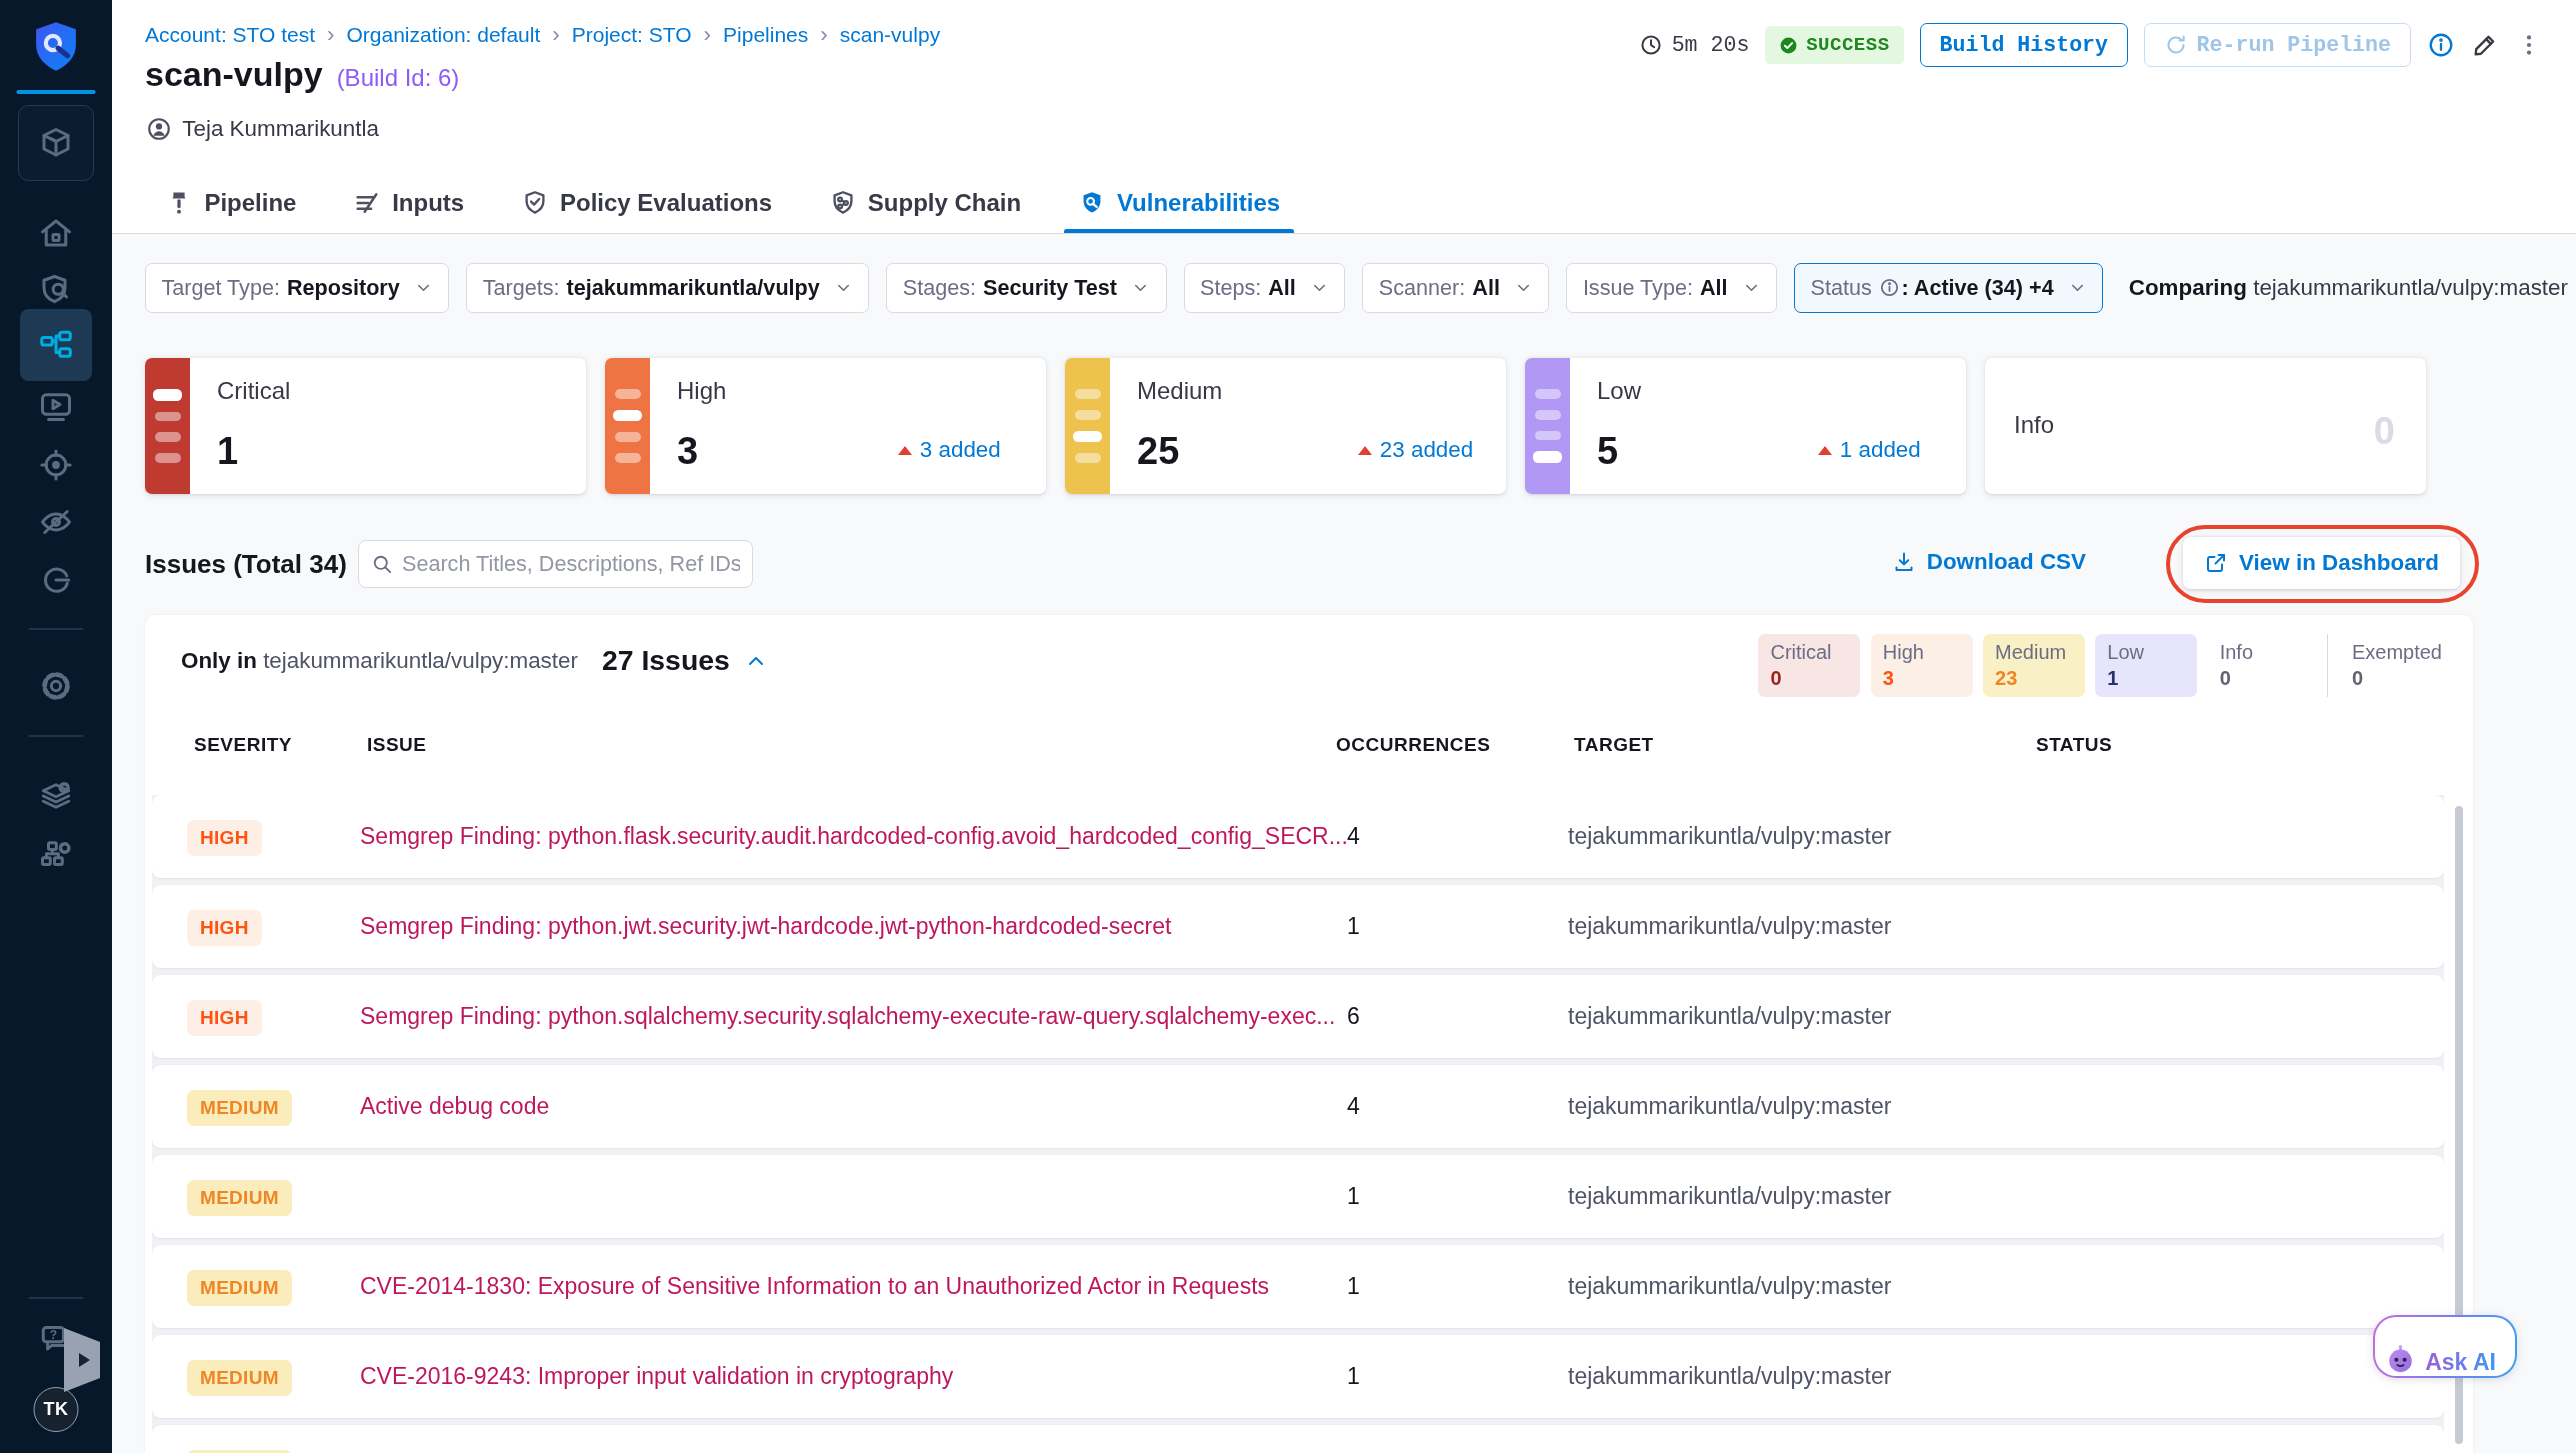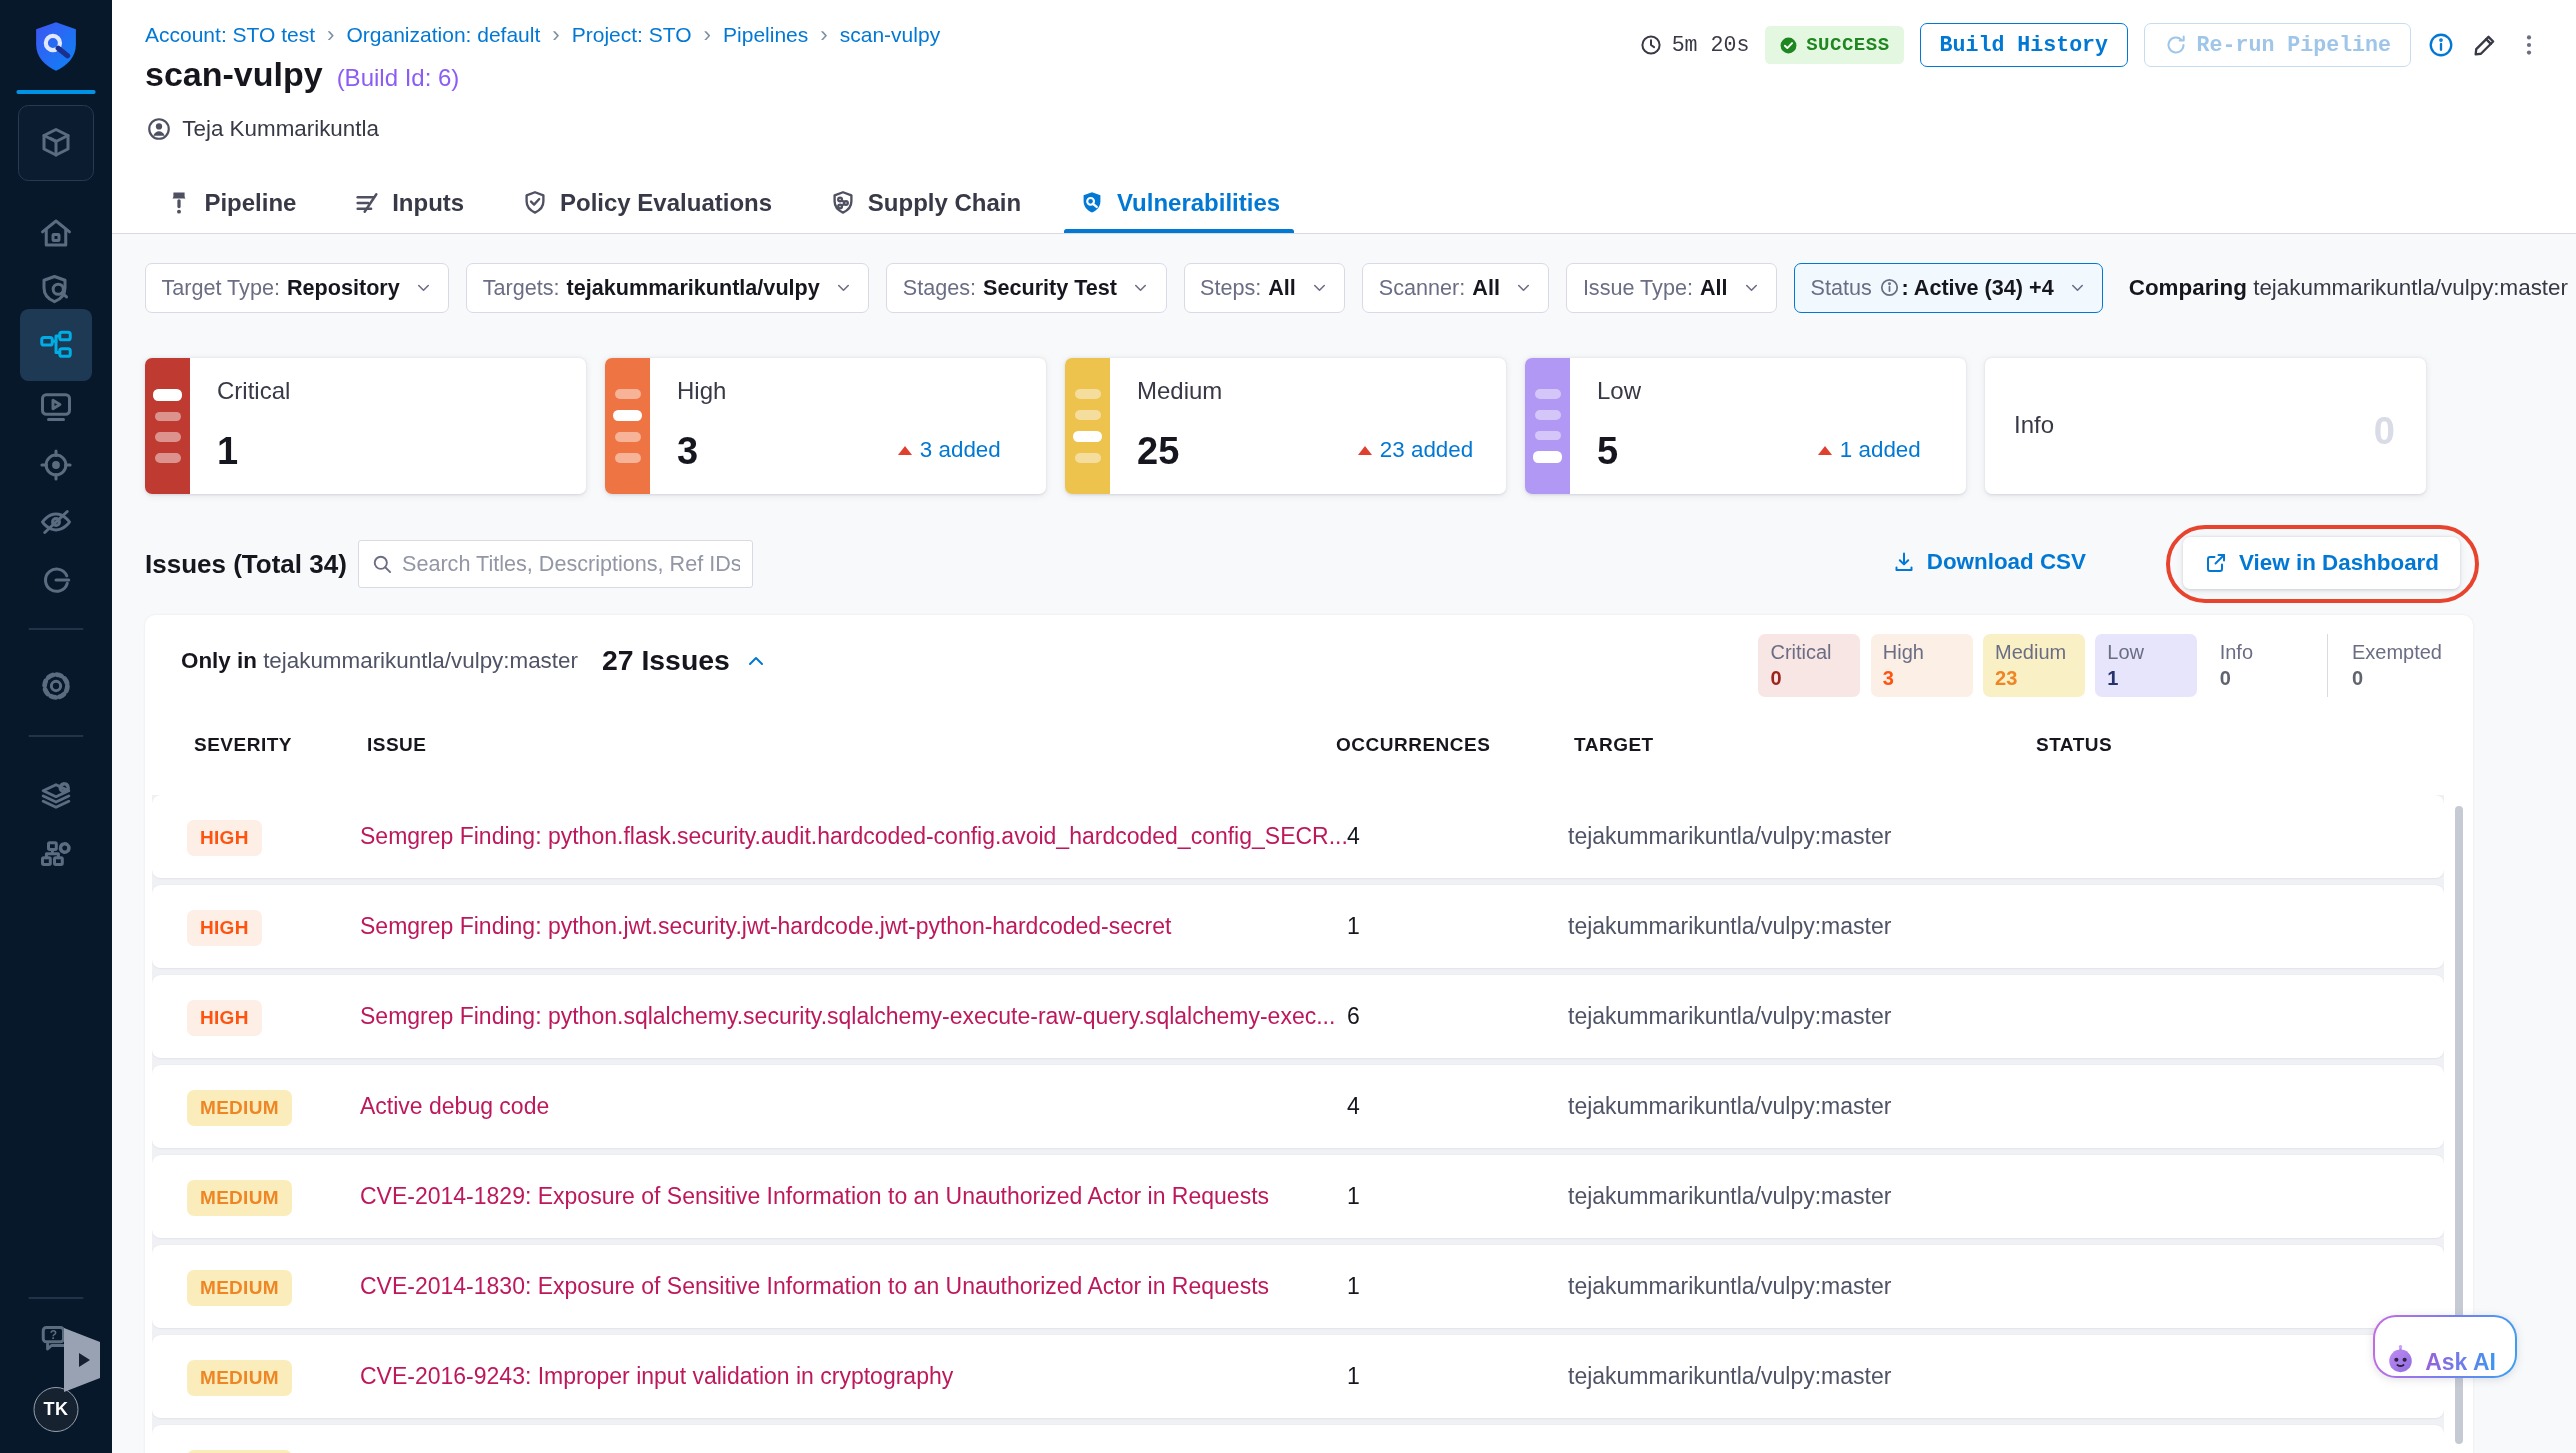--- a/index.html
+++ b/index.html
@@ -76,21 +76,21 @@
   .card .c-label { position:absolute; left:72px; top:19px; font-size:24px; color:#383946; }
   .card .c-value { position:absolute; left:72px; bottom:21px; font-size:38px; font-weight:bold; color:#16161f; }
   .card .added { position:absolute; left:293px; bottom:31px; font-size:22.4px; color:#0278d5; display:flex; align-items:center; gap:7.8px; }
   .tri-up { width:0; height:0; border-left:7px solid transparent; border-right:7px solid transparent; border-bottom:9.5px solid #e0402f; }
   .card.plain .c-label { left:29px; top:53px; }
   .card.plain .c-value { left:auto; right:31px; bottom:41px; color:#d9dce6; }
 
   
   .issues-toolbar { position:absolute; left:33px; top:535px; right:33px; height:60px; }
   .issues-title { position:absolute; left:0; top:14px; font-size:26px; font-weight:bold; color:#16161f; }
-  .search-box { position:absolute; left:213px; top:5.2px; width:395px; height:48px; background:#fff; border:0.9px solid #d9dae5; border-radius:3px; display:flex; align-items:center; padding:0 12px; gap:8.6px; }
+  .search-box { position:absolute; left:213px; top:5.2px; width:395px; height:48px; background:#fff; border:0.9px solid #d9dae5; border-radius:8px; display:flex; align-items:center; padding:0 12px; gap:8.6px; }
   .search-box svg { width:22.4px; height:22.4px; color:#6b6d85; flex:none; }
   .search-box input { border:none; outline:none; font-size:21.6px; font-family:inherit; color:#16161f; width:100%; background:transparent; }
   .search-box input::placeholder { color:#9296a5; }
   .dl-csv { position:absolute; right:457px; top:14px; display:flex; align-items:center; gap:10.3px; color:#0278d5; font-size:22.4px; font-weight:bold; cursor:pointer; }
   .dash-wrap { position:absolute; right:83px; top:1.7px; }
   .dash-btn { background:#fff; border:none; border-radius:7px; box-shadow:0 0.9px 2.6px rgba(40,41,61,.12), 0 1.7px 7px rgba(96,97,112,.14); color:#0278d5; font-size:22.4px; font-weight:bold; font-family:inherit; padding:13px 21px; display:flex; align-items:center; gap:11.2px; cursor:pointer; }
   .red-ring { position:absolute; left:-17px; right:-19px; top:-12px; bottom:-14px; border:4.3px solid #e8432d; border-radius:40px; pointer-events:none; }
 
   
   .panel { position:absolute; left:33px; top:615px; width:2328px; height:839px; background:#fff; border-radius:10.3px 10.3px 0 0; box-shadow:0 0.9px 2.6px rgba(40,41,61,.08); }
@@ -681,21 +681,20 @@
           <span class="r-target">tejakummarikuntla/vulpy:master</span>
         </div>
         <div class="row" data-sev="MEDIUM">
           <span class="sev-badge">MEDIUM</span>
           <span class="r-issue">Active debug code</span>
           <span class="r-occ">4</span>
           <span class="r-target">tejakummarikuntla/vulpy:master</span>
         </div>
         <div class="row" data-sev="MEDIUM">
           <span class="sev-badge">MEDIUM</span>
-          <span class="r-issue">CVE-2014-1829: Exposure of Sensitive Information to an Unauthorized Actor in Requests</span>
           <span class="r-occ">1</span>
           <span class="r-target">tejakummarikuntla/vulpy:master</span>
         </div>
         <div class="row" data-sev="MEDIUM">
           <span class="sev-badge">MEDIUM</span>
           <span class="r-issue">CVE-2014-1830: Exposure of Sensitive Information to an Unauthorized Actor in Requests</span>
           <span class="r-occ">1</span>
           <span class="r-target">tejakummarikuntla/vulpy:master</span>
         </div>
         <div class="row" data-sev="MEDIUM">

